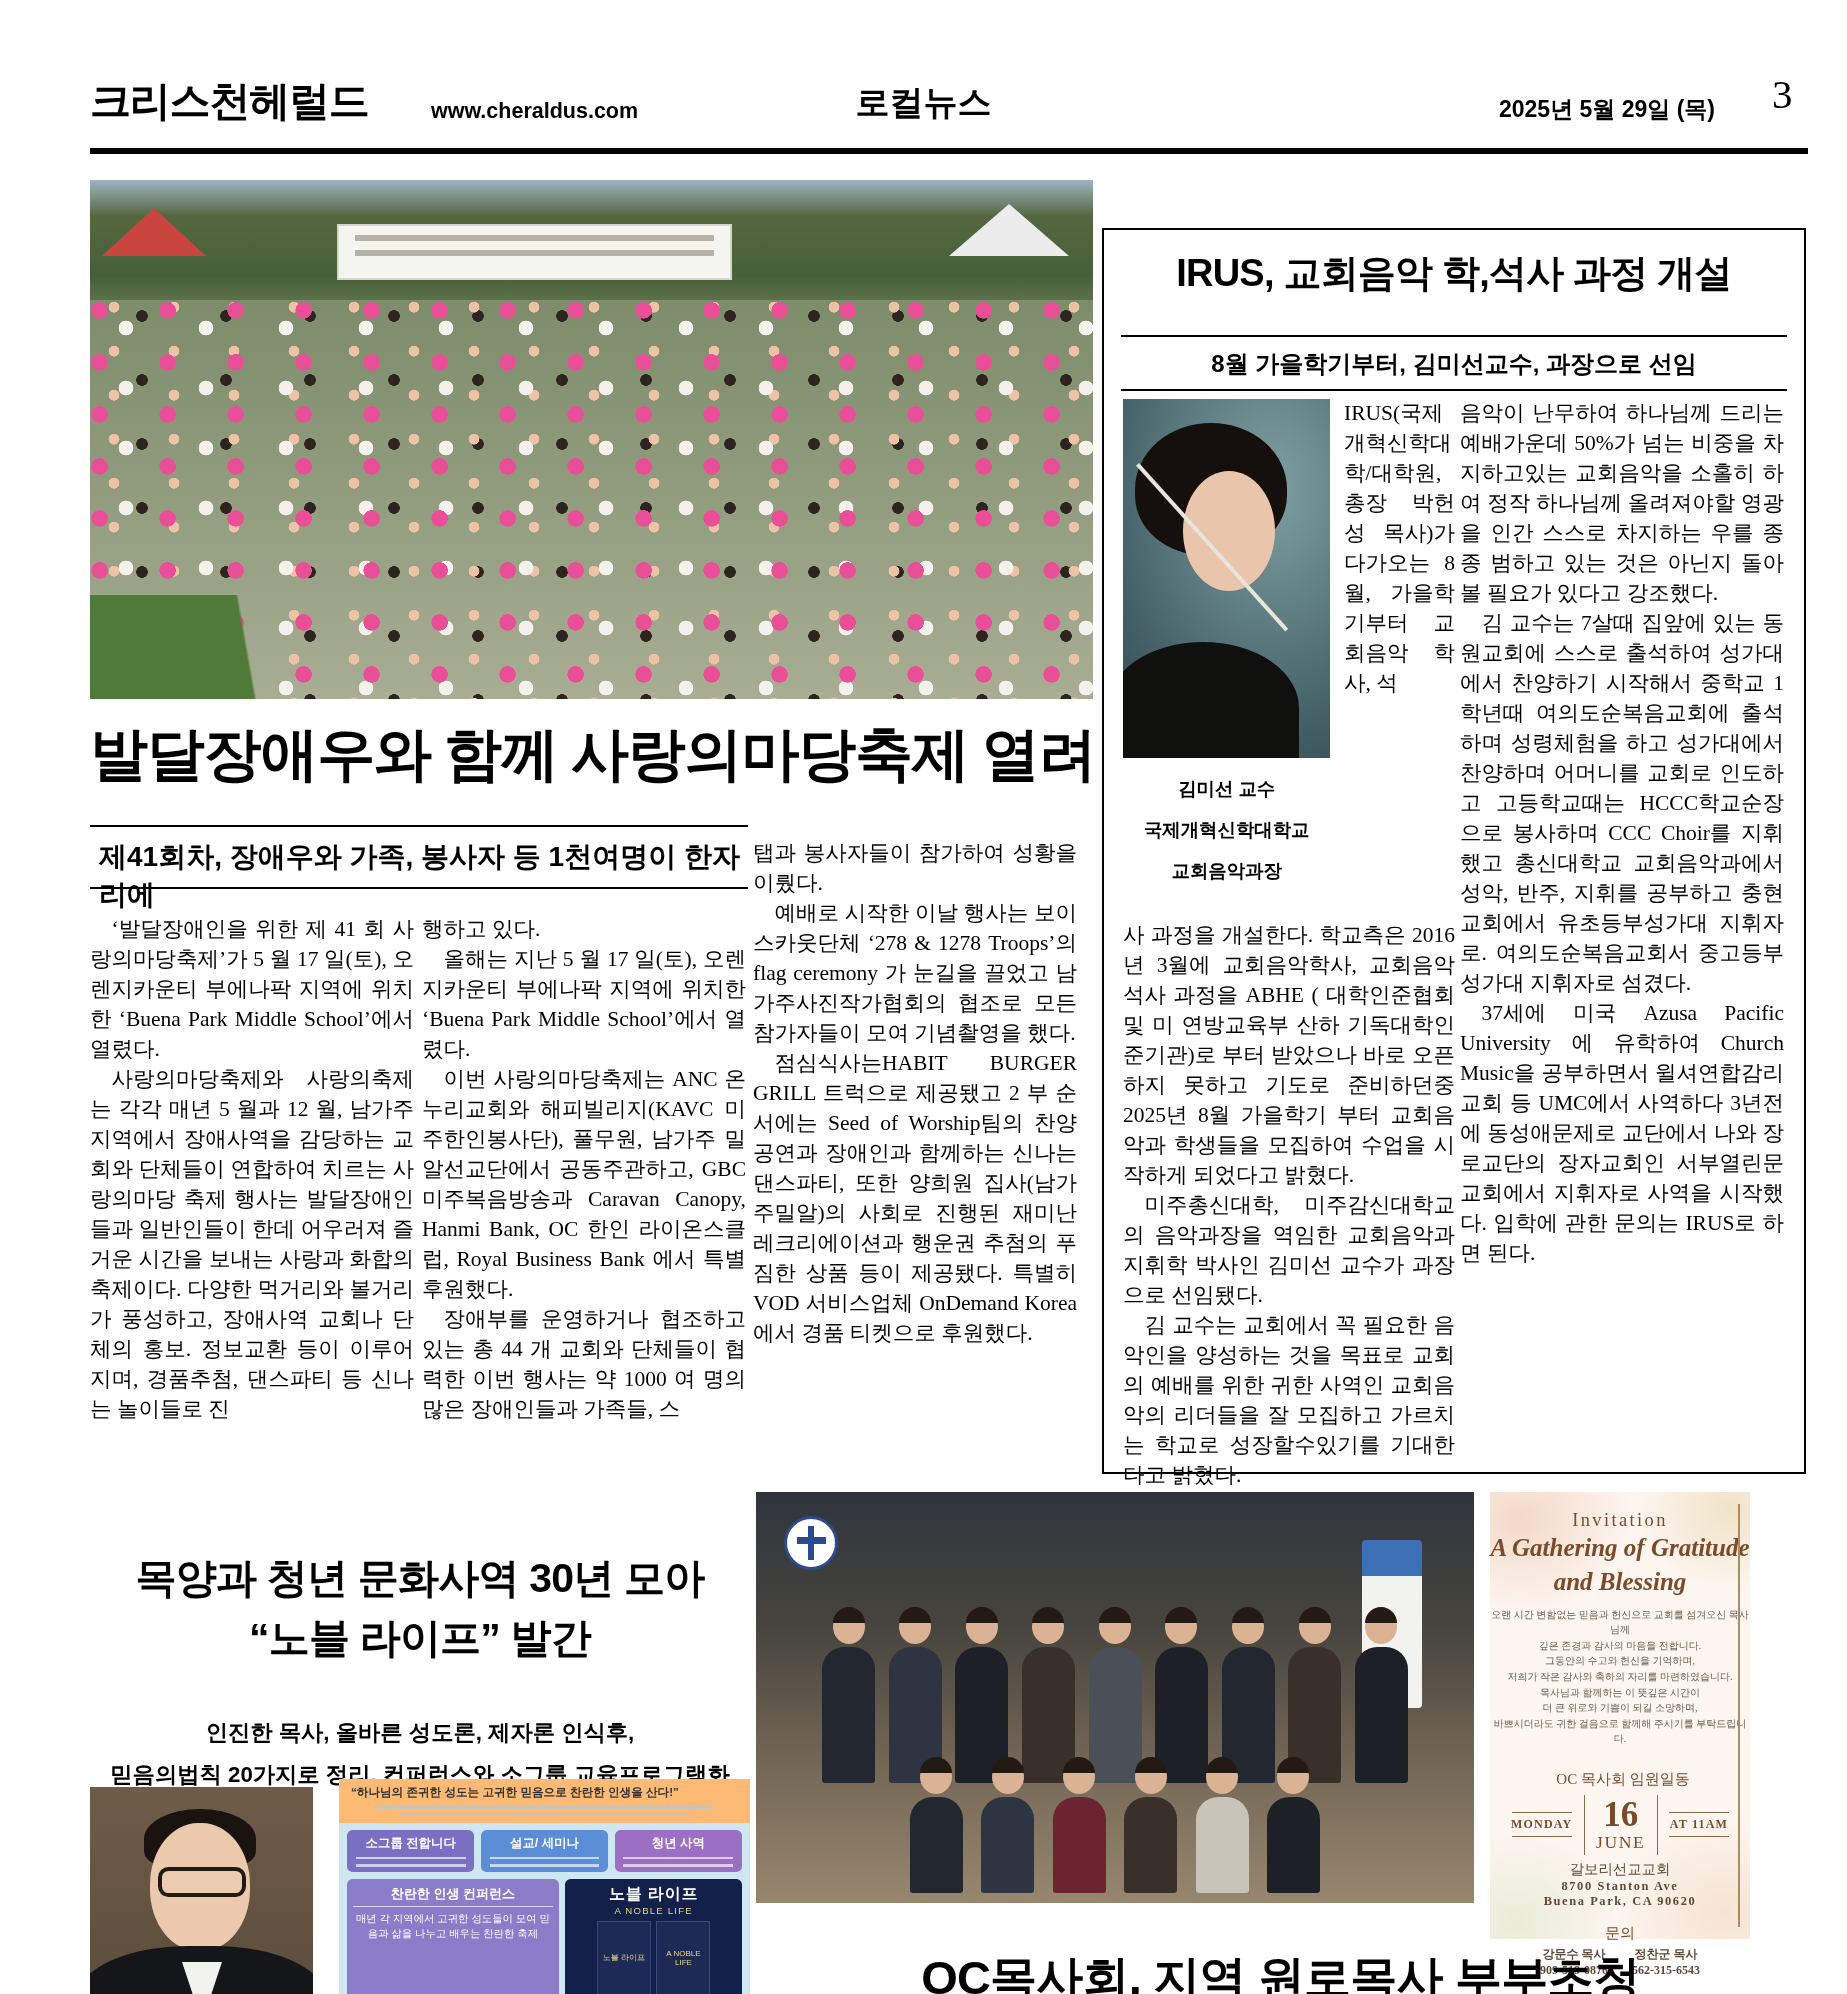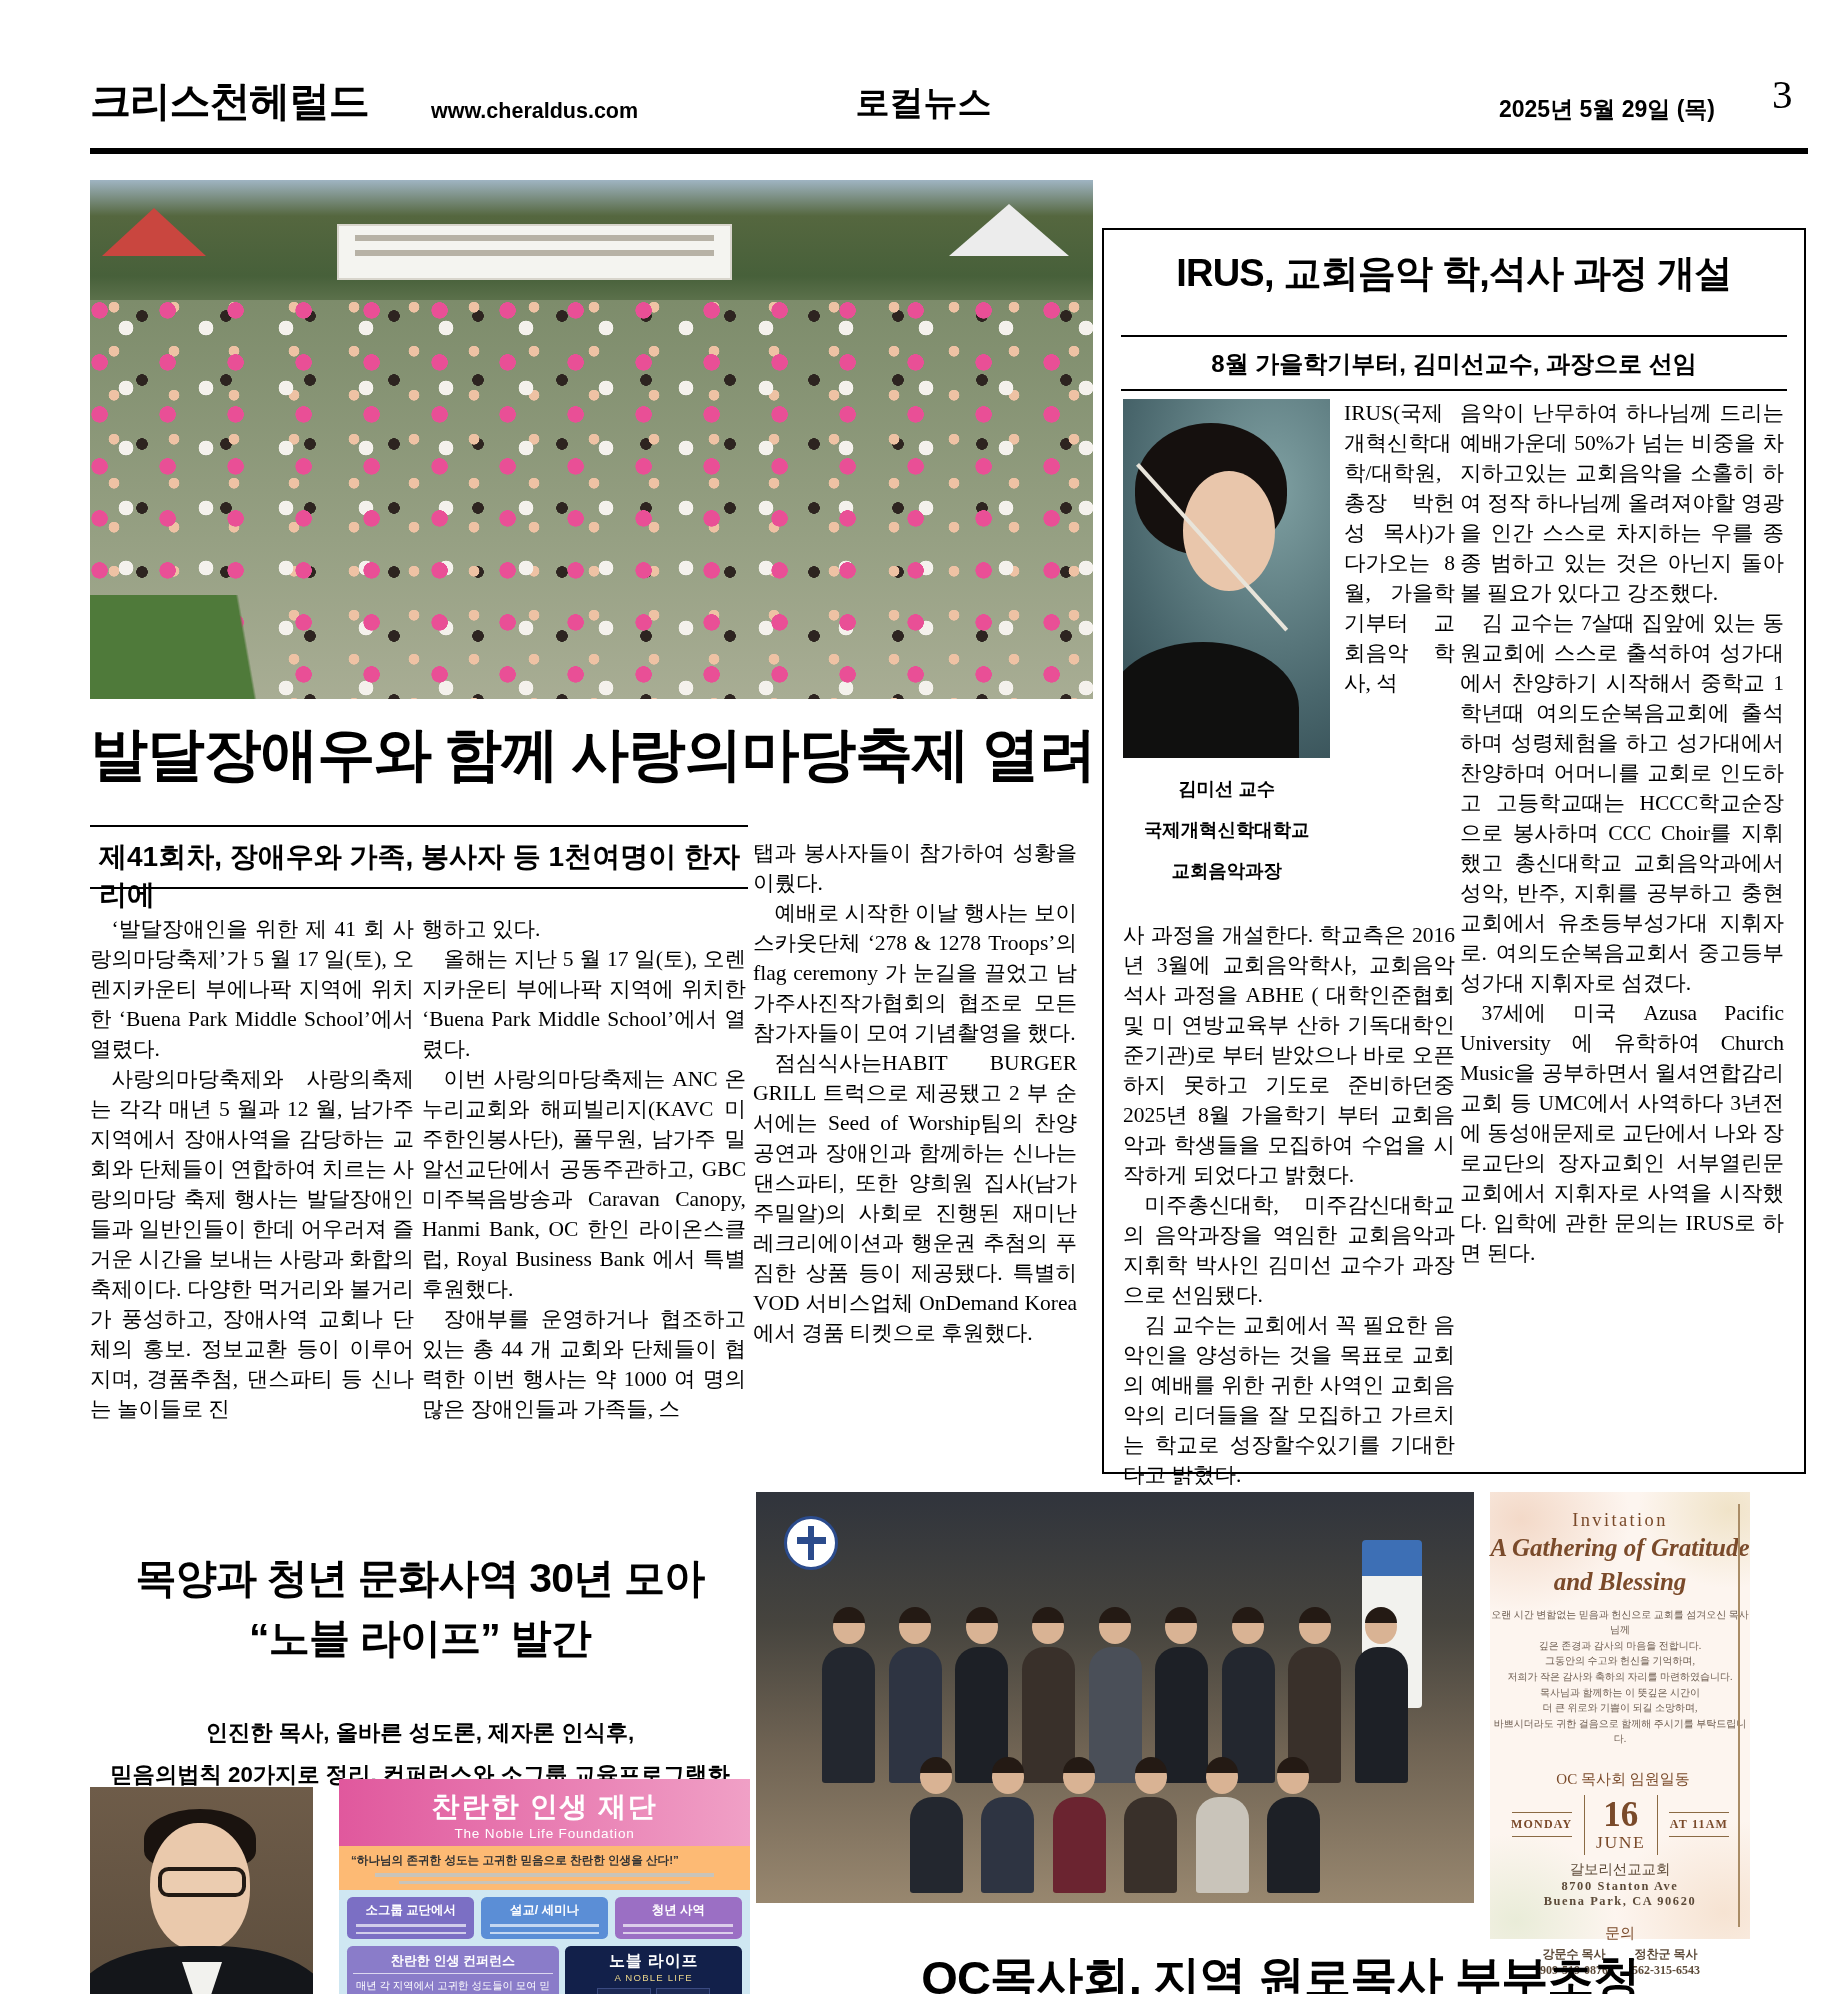--- a/index.html
+++ b/index.html
@@ -224,32 +224,28 @@
 
   <div class="abs photo-han" style="left:90px;top:1787px;width:223px;height:259px;">
     <div class="hair"></div>
     <div class="face"></div>
     <div class="suit"></div>
     <div class="shirt"></div>
     <div class="glass"></div>
   </div>
 
   <div class="abs poster" style="left:339px;top:1779px;width:411px;height:650px;">
-    <div class="po-head">
-      <div class="po-title">찬란한 인생 재단</div>
-      <div class="po-sub">The Noble Life Foundation</div>
-    </div>
     <div class="po-quote">
       <div class="q">“하나님의 존귀한 성도는 고귀한 믿음으로 찬란한 인생을 산다!”</div>
       <div class="po-bar"></div>
       <div class="po-bar" style="margin:4px 48px 1.6px;"></div>
     </div>
     <div class="po-progs">
       <div class="po-prog">
-          <div class="t">소그룹 교단에서</div>
+          <div class="t">소그룹 전합니다</div>
           <i></i>
           <i></i>
         </div>
       <div class="po-prog">
           <div class="t">설교/ 세미나</div>
           <i></i>
           <i></i>
         </div>
       <div class="po-prog">
           <div class="t">청년 사역</div>

